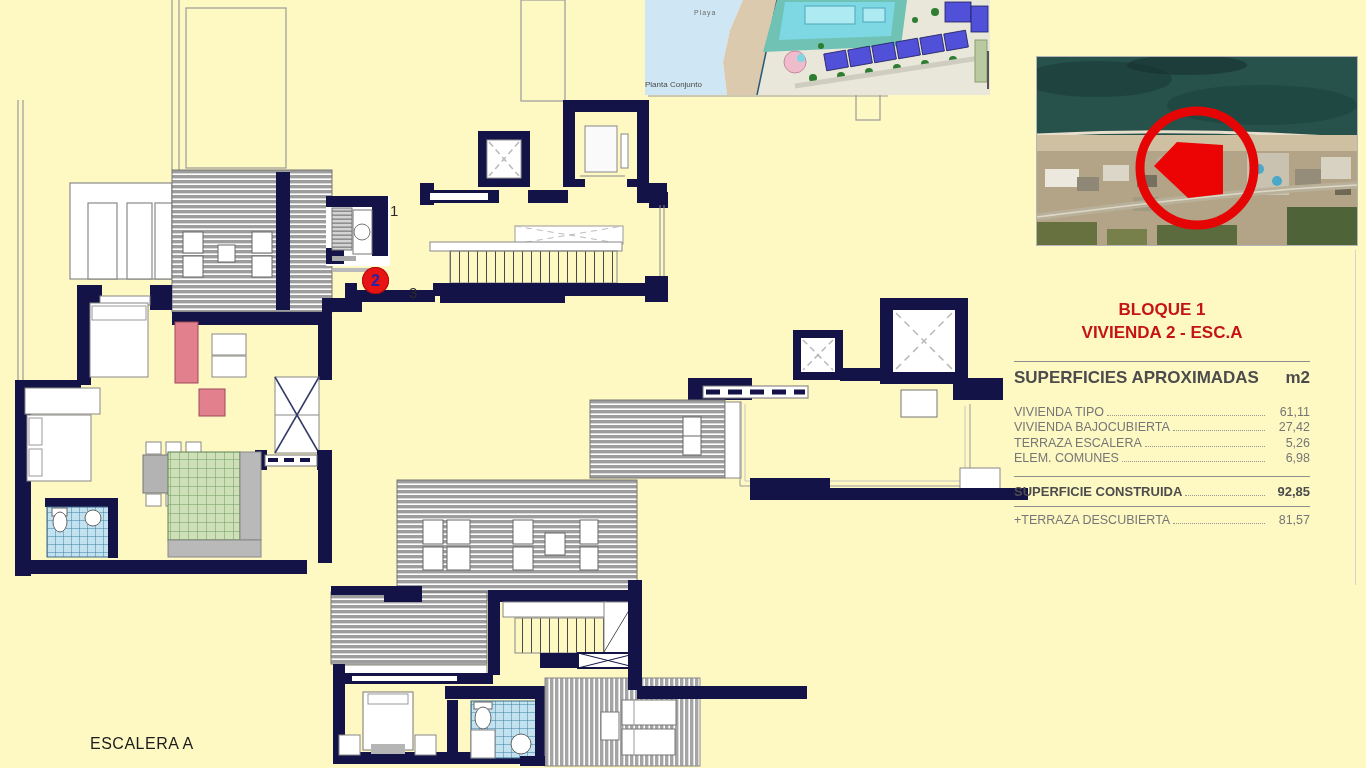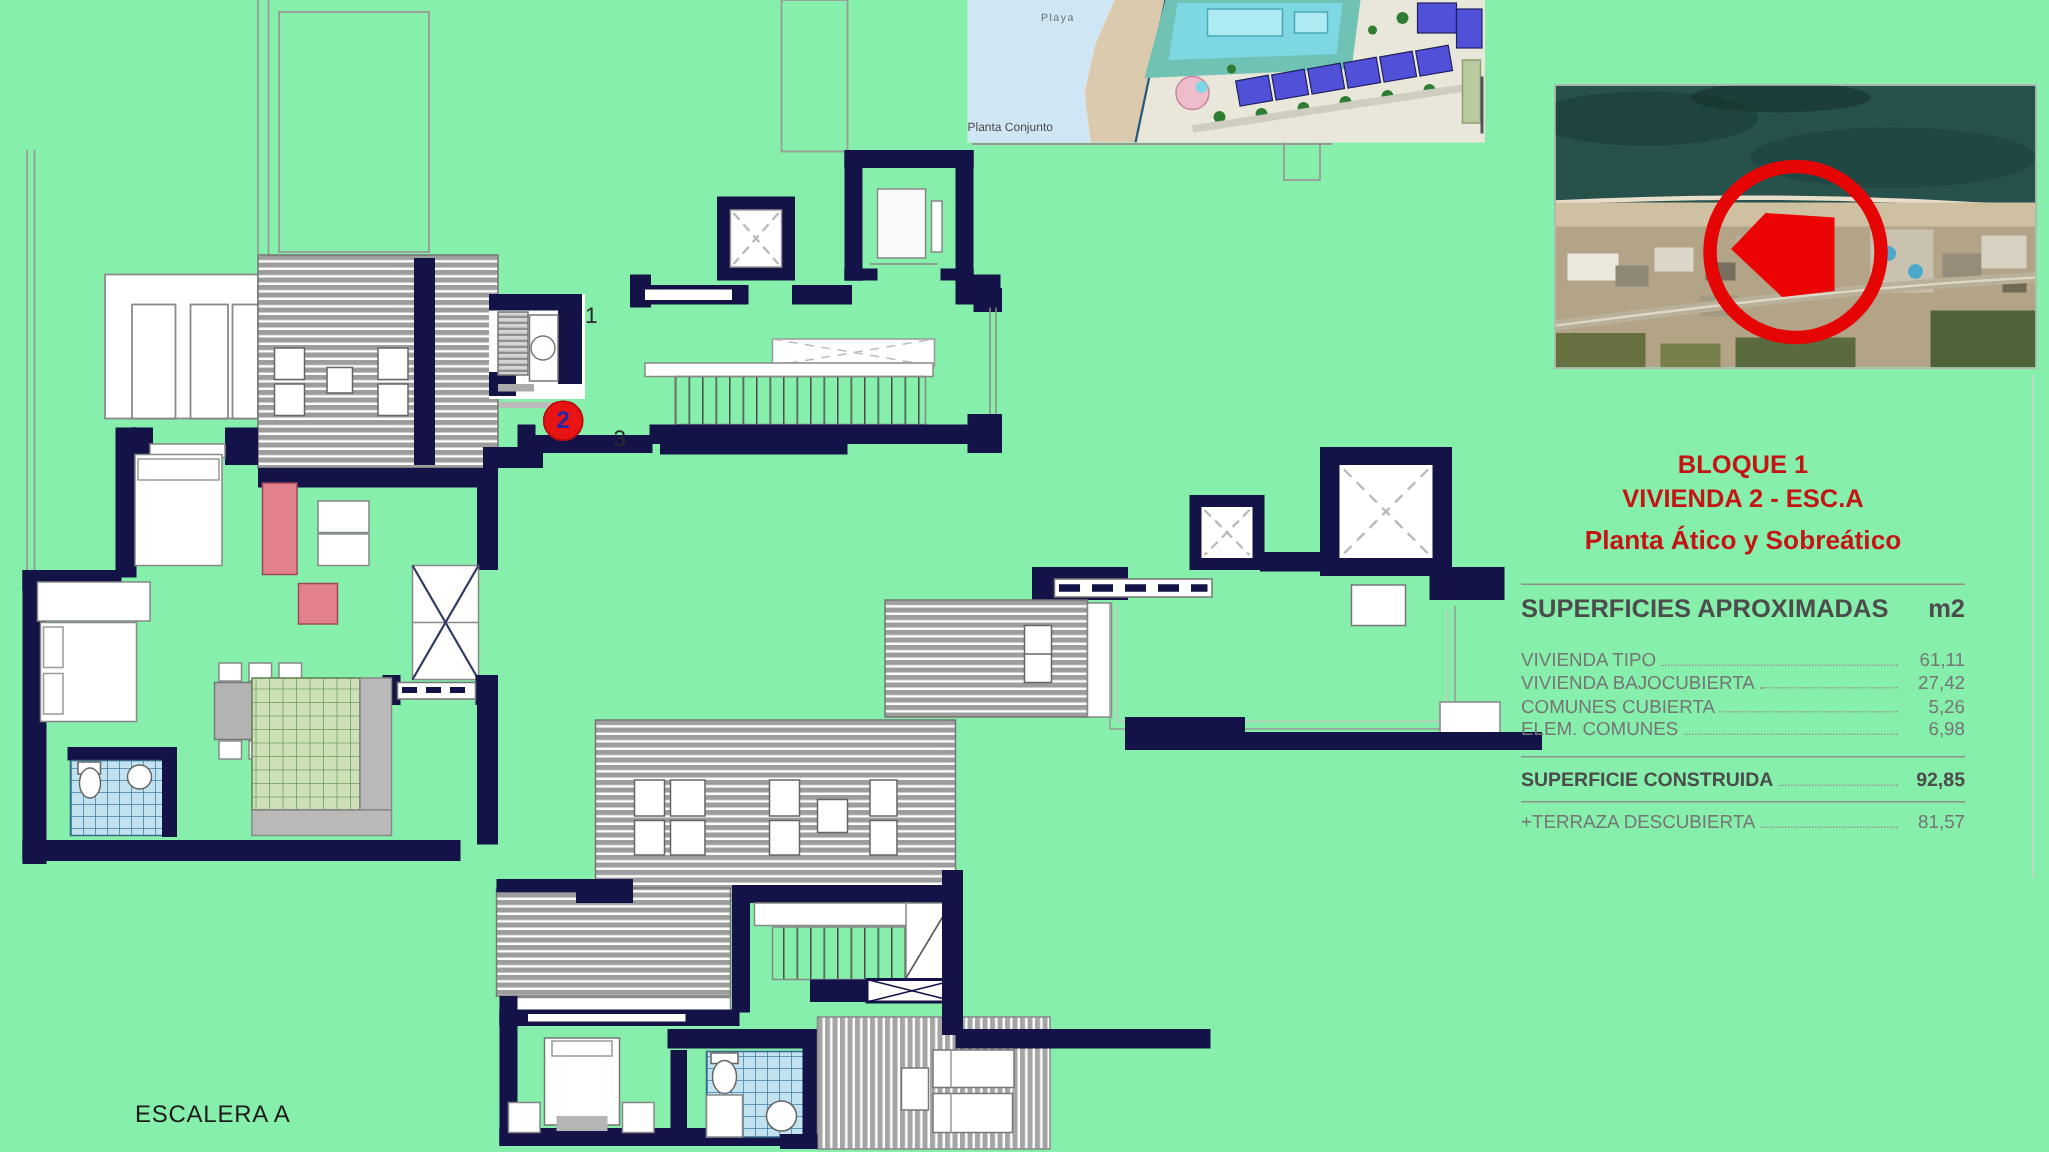--- a/index.html
+++ b/index.html
@@ -1,18 +1,18 @@
 <!DOCTYPE html>
 <html><head>
 <meta charset="utf-8">
 <style>
   * { margin:0; padding:0; box-sizing:border-box; }
   html,body { background:#ffffff; }
   body { font-family:"Liberation Sans", sans-serif; }
-  #page { position:relative; width:1366px; height:768px; background:#86efac; overflow:hidden; }
+  #page { position:relative; width:1366px; height:768px; background:#fef9c3; overflow:hidden; }
   .abs { position:absolute; }
 
   
   .plan-label { position:absolute; color:#2b2b2b; font-size:15px; }
   #escalera-label { position:absolute; left:90px; top:735px; font-size:16px; color:#1c1c1c; letter-spacing:.5px; }
   #marker-unit { position:absolute; left:362px; top:267px; width:27px; height:27px; border-radius:50%;
                  background:#e81414; display:flex; align-items:center; justify-content:center;
                  color:#2525a8; font-weight:bold; font-size:16px; box-shadow:0 0 0 1px #b00c0c inset; }
   #siteplan-caption { position:absolute; left:645px; top:80px; font-size:8px; color:#4a4a4a; }
   #playa-label { position:absolute; left:694px; top:9px; font-size:7px; color:#6b6b6b; letter-spacing:1px; }
@@ -400,42 +400,41 @@
   <div class="plan-label" style="left:390px;top:202px">1</div>
   <div id="marker-unit">
     <span>2</span>
   </div>
   <div class="plan-label" style="left:409px;top:284px">3</div>
   <div id="escalera-label">ESCALERA A</div>
 
   <div id="info-panel">
     <div class="title-line">BLOQUE 1</div>
     <div class="title-line">VIVIENDA 2 - ESC.A</div>
-    <div class="title-line sub">Planta Ático y Sobreático</div>
 
     <div class="rule r1"></div>
 
     <div class="tbl-header">
       <span>SUPERFICIES APROXIMADAS</span>
       <span>m2</span>
     </div>
 
     <div class="tbl-body">
       <div class="tbl-row">
         <span>VIVIENDA TIPO</span>
         <span class="lead"></span>
         <span class="val">61,11</span>
       </div>
       <div class="tbl-row">
         <span>VIVIENDA BAJOCUBIERTA</span>
         <span class="lead"></span>
         <span class="val">27,42</span>
       </div>
       <div class="tbl-row">
-        <span>COMUNES CUBIERTA</span>
+        <span>TERRAZA ESCALERA</span>
         <span class="lead"></span>
         <span class="val">5,26</span>
       </div>
       <div class="tbl-row">
         <span>ELEM. COMUNES</span>
         <span class="lead"></span>
         <span class="val">6,98</span>
       </div>
     </div>
 

